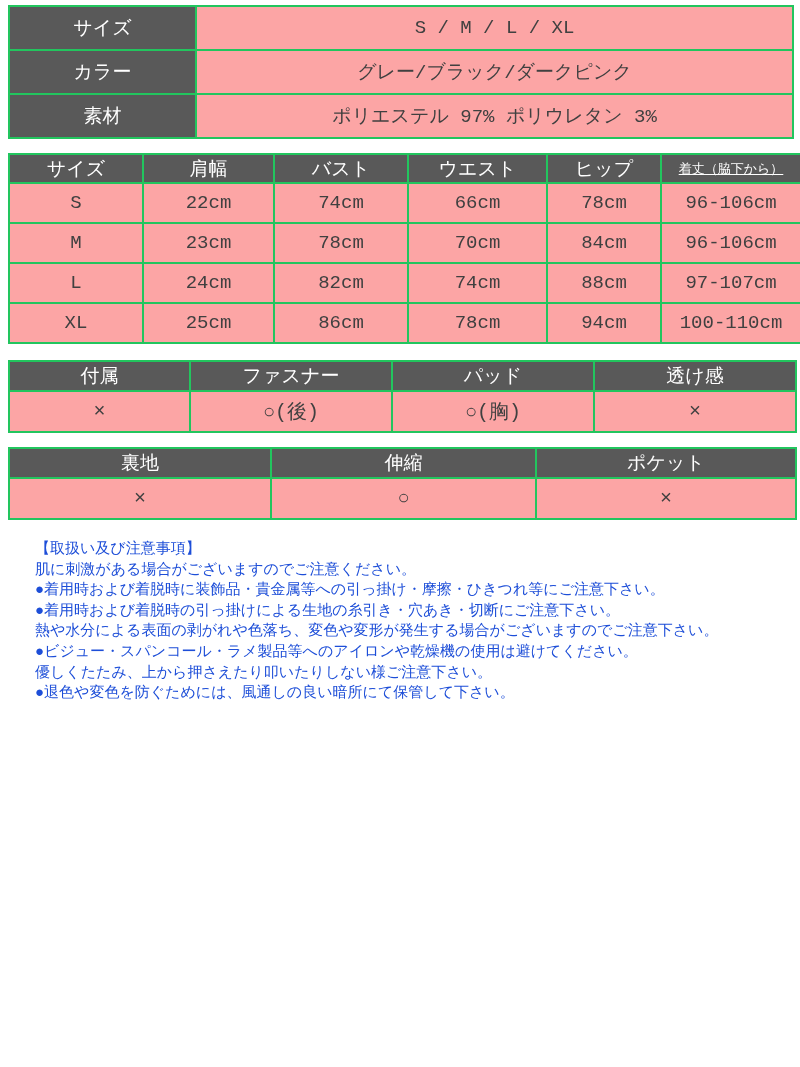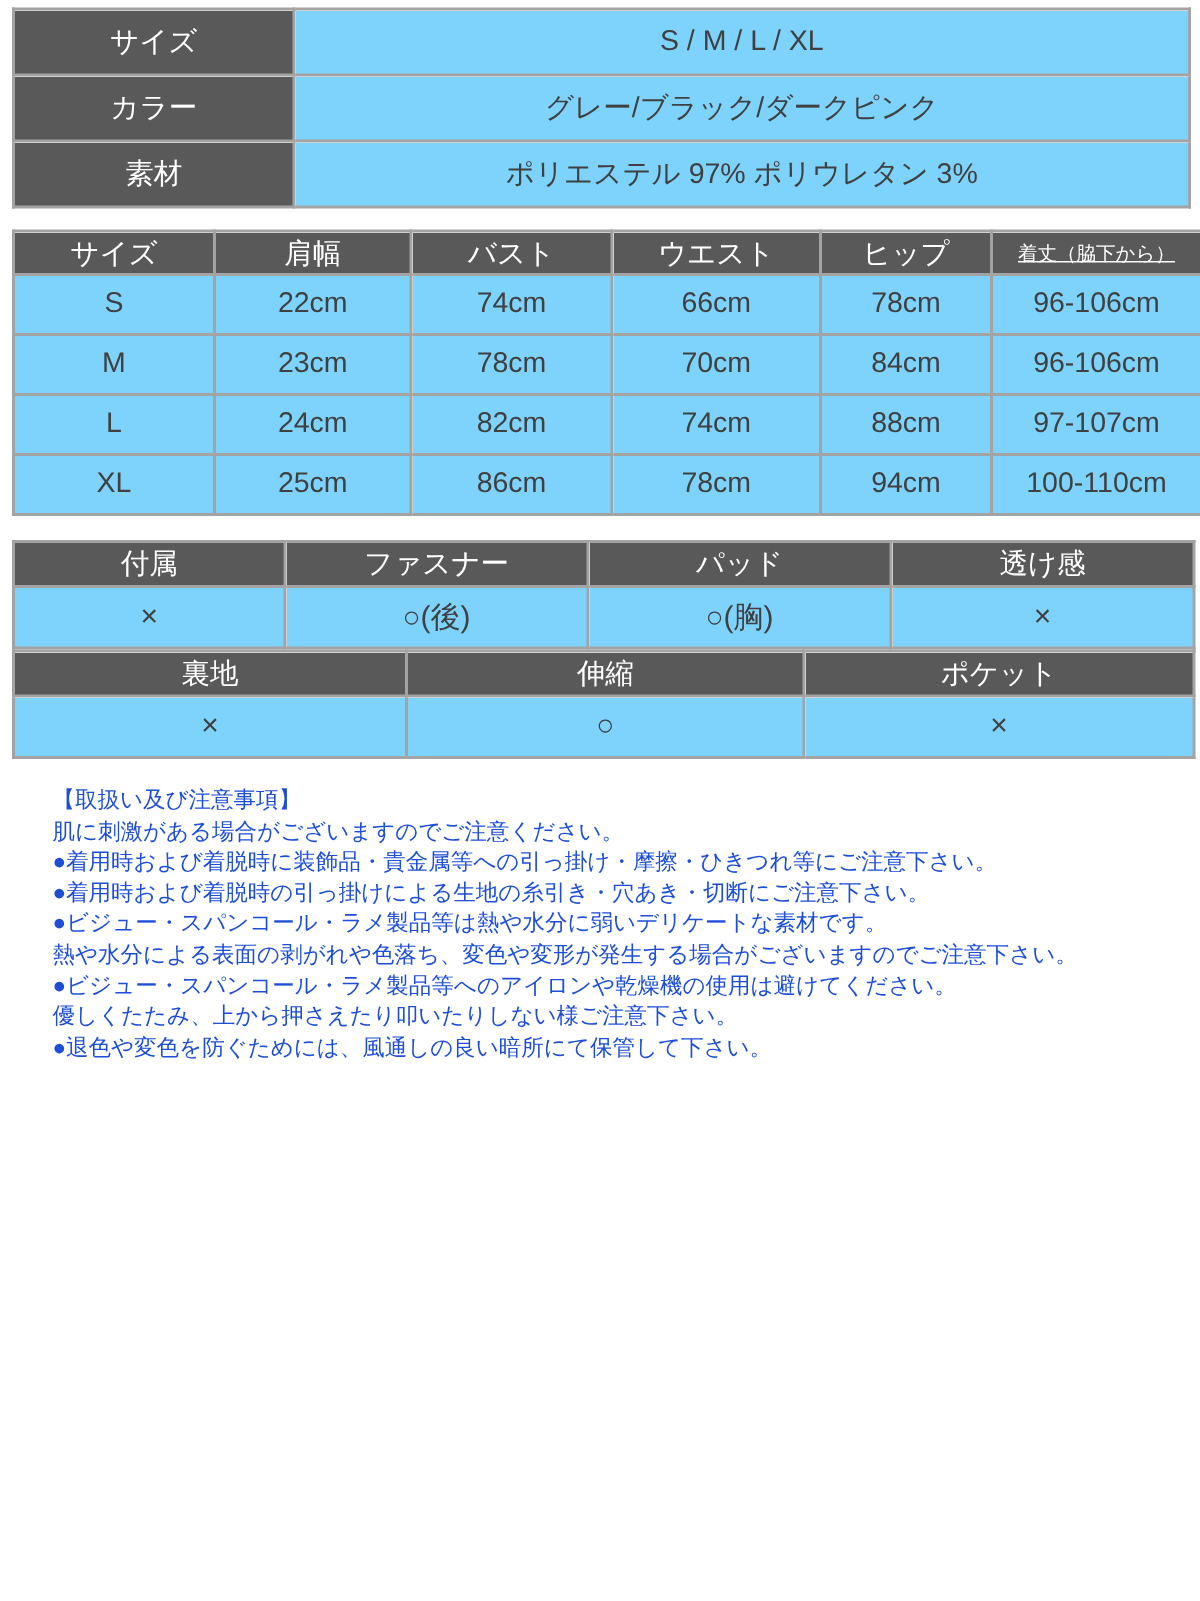--- a/index.html
+++ b/index.html
@@ -3,23 +3,23 @@
 <meta charset="utf-8">
 <style>
   html,body { margin:0; padding:0; }
   body {
     width:800px; height:1067px; background:#ffffff;
     font-family:"Liberation Sans","DejaVu Sans",sans-serif;
     color:#404040;
     -webkit-font-smoothing:antialiased;
   }
   table { border-collapse:collapse; table-layout:fixed; }
-  th,td { border:2px solid #a3a3a3; text-align:center; vertical-align:middle; padding:0; overflow:hidden; }
+  th,td { border:2px solid #22c55e; text-align:center; vertical-align:middle; padding:0; overflow:hidden; }
   th { background:#595959; color:#ffffff; font-weight:normal; }
-  td { background:#7dd3fc; color:#404040; }
+  td { background:#fca5a5; color:#404040;font-family:Liberation Mono, monospace; }
 
   
   .t-summary { width:786px; margin:5px 0 0 8px; }
   .t-summary th { width:185px; height:42px; font-size:19px; }
   .t-summary td { height:42px; font-size:19px; }
 
   
   .t-meas { width:792px; margin:14px 0 0 8px; }
   .t-meas th { height:27px; font-size:19px; }
   .t-meas th.small { font-size:13px;text-decoration:underline; }
@@ -27,21 +27,21 @@
   .t-meas col.c0 { width:134px; }
   .t-meas col.c1 { width:131px; }
   .t-meas col.c2 { width:134px; }
   .t-meas col.c3 { width:139px; }
   .t-meas col.c4 { width:114px; }
   .t-meas col.c5 { width:140px; }
 
   
   .t-feat { width:787px; margin-left:8px; }
   .t-feat1 { margin-top:16px;padding-left:24px; }
-  .t-feat2 { margin-top:0; }
+  .t-feat2 { margin-top:14px; }
   .t-feat th { height:28px; font-size:19px; }
   .t-feat td { height:39px; font-size:20px; }
   .t-feat1 col.c0 { width:181px; }
   .t-feat1 col.c1 { width:202px; }
   .t-feat1 col.c2 { width:202px; }
   .t-feat1 col.c3 { width:202px; }
   .t-feat2 col.c0 { width:262px; }
   .t-feat2 col.c1 { width:265px; }
   .t-feat2 col.c2 { width:260px; }
 
@@ -171,20 +171,19 @@
         <td>×</td>
       </tr>
     </tbody>
   </table>
 
   <div class="notes">
     <div>【取扱い及び注意事項】</div>
     <div>肌に刺激がある場合がございますのでご注意ください。</div>
     <div>●着用時および着脱時に装飾品・貴金属等への引っ掛け・摩擦・ひきつれ等にご注意下さい。</div>
     <div>●着用時および着脱時の引っ掛けによる生地の糸引き・穴あき・切断にご注意下さい。</div>
-    <div>●ビジュー・スパンコール・ラメ製品等は熱や水分に弱いデリケートな素材です。</div>
     <div>熱や水分による表面の剥がれや色落ち、変色や変形が発生する場合がございますのでご注意下さい。</div>
     <div>●ビジュー・スパンコール・ラメ製品等へのアイロンや乾燥機の使用は避けてください。</div>
     <div>優しくたたみ、上から押さえたり叩いたりしない様ご注意下さい。</div>
     <div>●退色や変色を防ぐためには、風通しの良い暗所にて保管して下さい。</div>
   </div>
 
 </div>
 
 </body></html>

